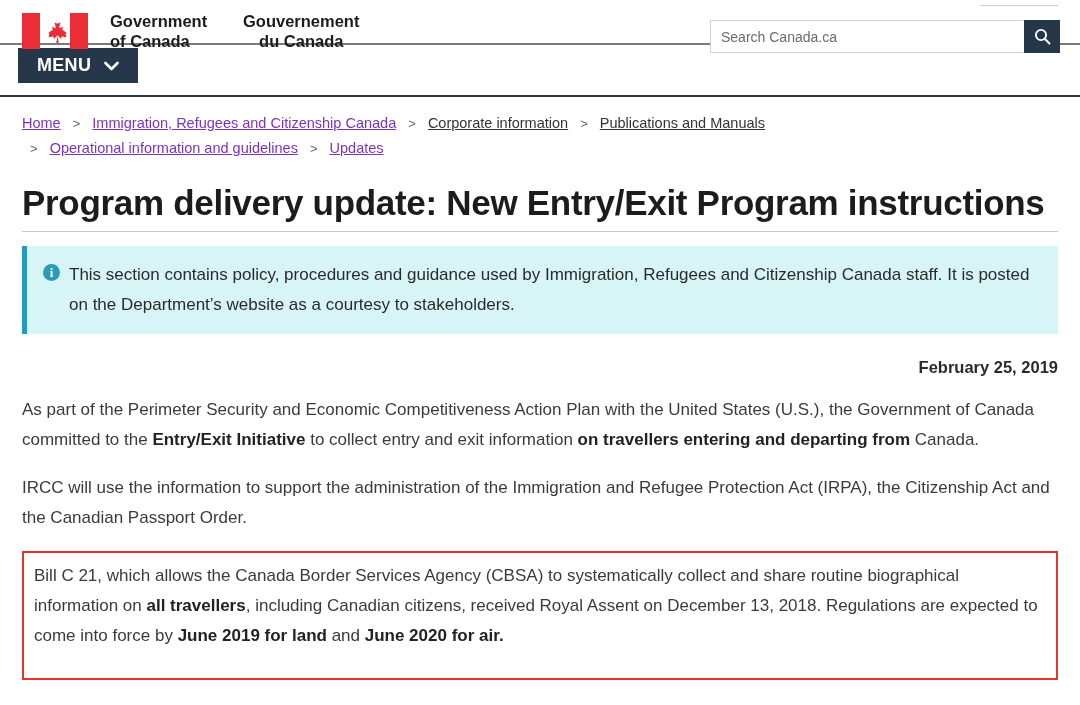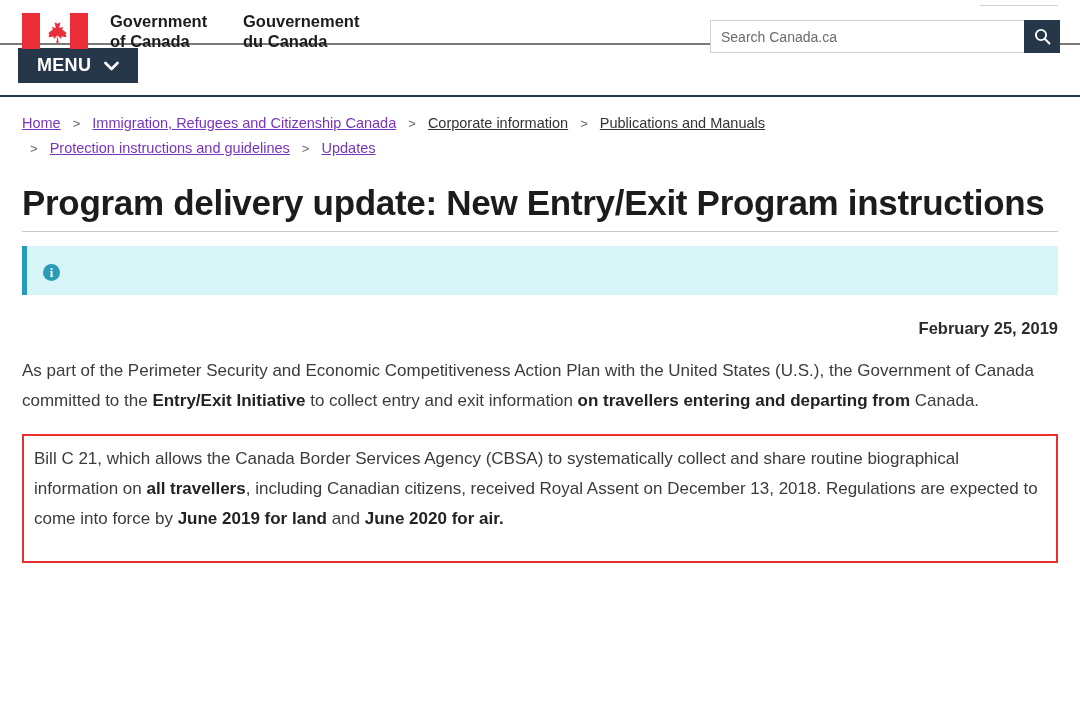--- a/index.html
+++ b/index.html
@@ -36,21 +36,21 @@
   .brand-text {
     display: flex;
     margin-left: 22px;
     font-family: "Liberation Sans", sans-serif;
     font-size: 16.5px;
     font-weight: bold;
     color: #1c1c1c;
     line-height: 1.22;
   }
   .brand-en { width: 120px; }
-  .brand-fr { margin-left: 13px; }
+  .brand-fr { margin-left: 13px; text-align: center; }
 
   
   .lang-sliver {
     position: absolute;
     top: -6px;
     right: 22px;
     width: 78px;
     height: 12px;
     border-bottom: 1px solid #cfcfcf;
     overflow: hidden;
@@ -256,39 +256,44 @@
 <div class="breadcrumb">
   <a class="crumb-visited" href="#">Home</a>
   <span class="crumb-sep">&gt;</span>
   <a class="crumb-visited" href="#">Immigration, Refugees and Citizenship Canada</a>
   <span class="crumb-sep">&gt;</span>
   <a class="crumb-plain" href="#">Corporate information</a>
   <span class="crumb-sep">&gt;</span>
   <a class="crumb-plain" href="#">Publications and Manuals</a>
   <br>
   <span class="crumb-sep">&gt;</span>
-  <a class="crumb-visited" href="#">Protection instructions and guidelines</a>
+  <a class="crumb-visited" href="#">Operational information and guidelines</a>
   <span class="crumb-sep">&gt;</span>
   <a class="crumb-visited" href="#">Updates</a>
 </div>
 
 <main class="main">
 
   <h1 class="page-title">Program delivery update: New Entry/Exit Program instructions</h1>
 
   <section class="callout">
     <span class="info-icon">i</span>
+    <div class="callout-text">
+      <span>This section contains policy, procedures and guidance used by Immigration, Refugees and Citizenship Canada staff.</span>
+      <span>It is posted on the Department’s website as a courtesy to stakeholders.</span>
+    </div>
   </section>
 
   <div class="date-line">February 25, 2019</div>
 
   <p class="body-p">
     <span>As part of the Perimeter Security and Economic Competitiveness Action Plan with the United States (U.S.), the Government of Canada committed to the </span><b>Entry/Exit Initiative</b><span> to collect entry and exit information </span><b>on travellers entering and departing from</b><span> Canada.</span>
   </p>
 
+  <p class="body-p">IRCC will use the information to support the administration of the Immigration and Refugee Protection Act (IRPA), the Citizenship Act and the Canadian Passport Order.</p>
 
   <div class="highlight-box">
     <p class="body-p">
       <span>Bill C 21, which allows the Canada Border Services Agency (CBSA) to systematically collect and share routine biographical information on </span><b>all travellers</b><span>, including Canadian citizens, received Royal Assent on December 13, 2018. Regulations are expected to come into force by </span><b>June 2019 for land</b><span> and </span><b>June 2020 for air.</b>
     </p>
   </div>
 
 </main>
 
 </body></html>

